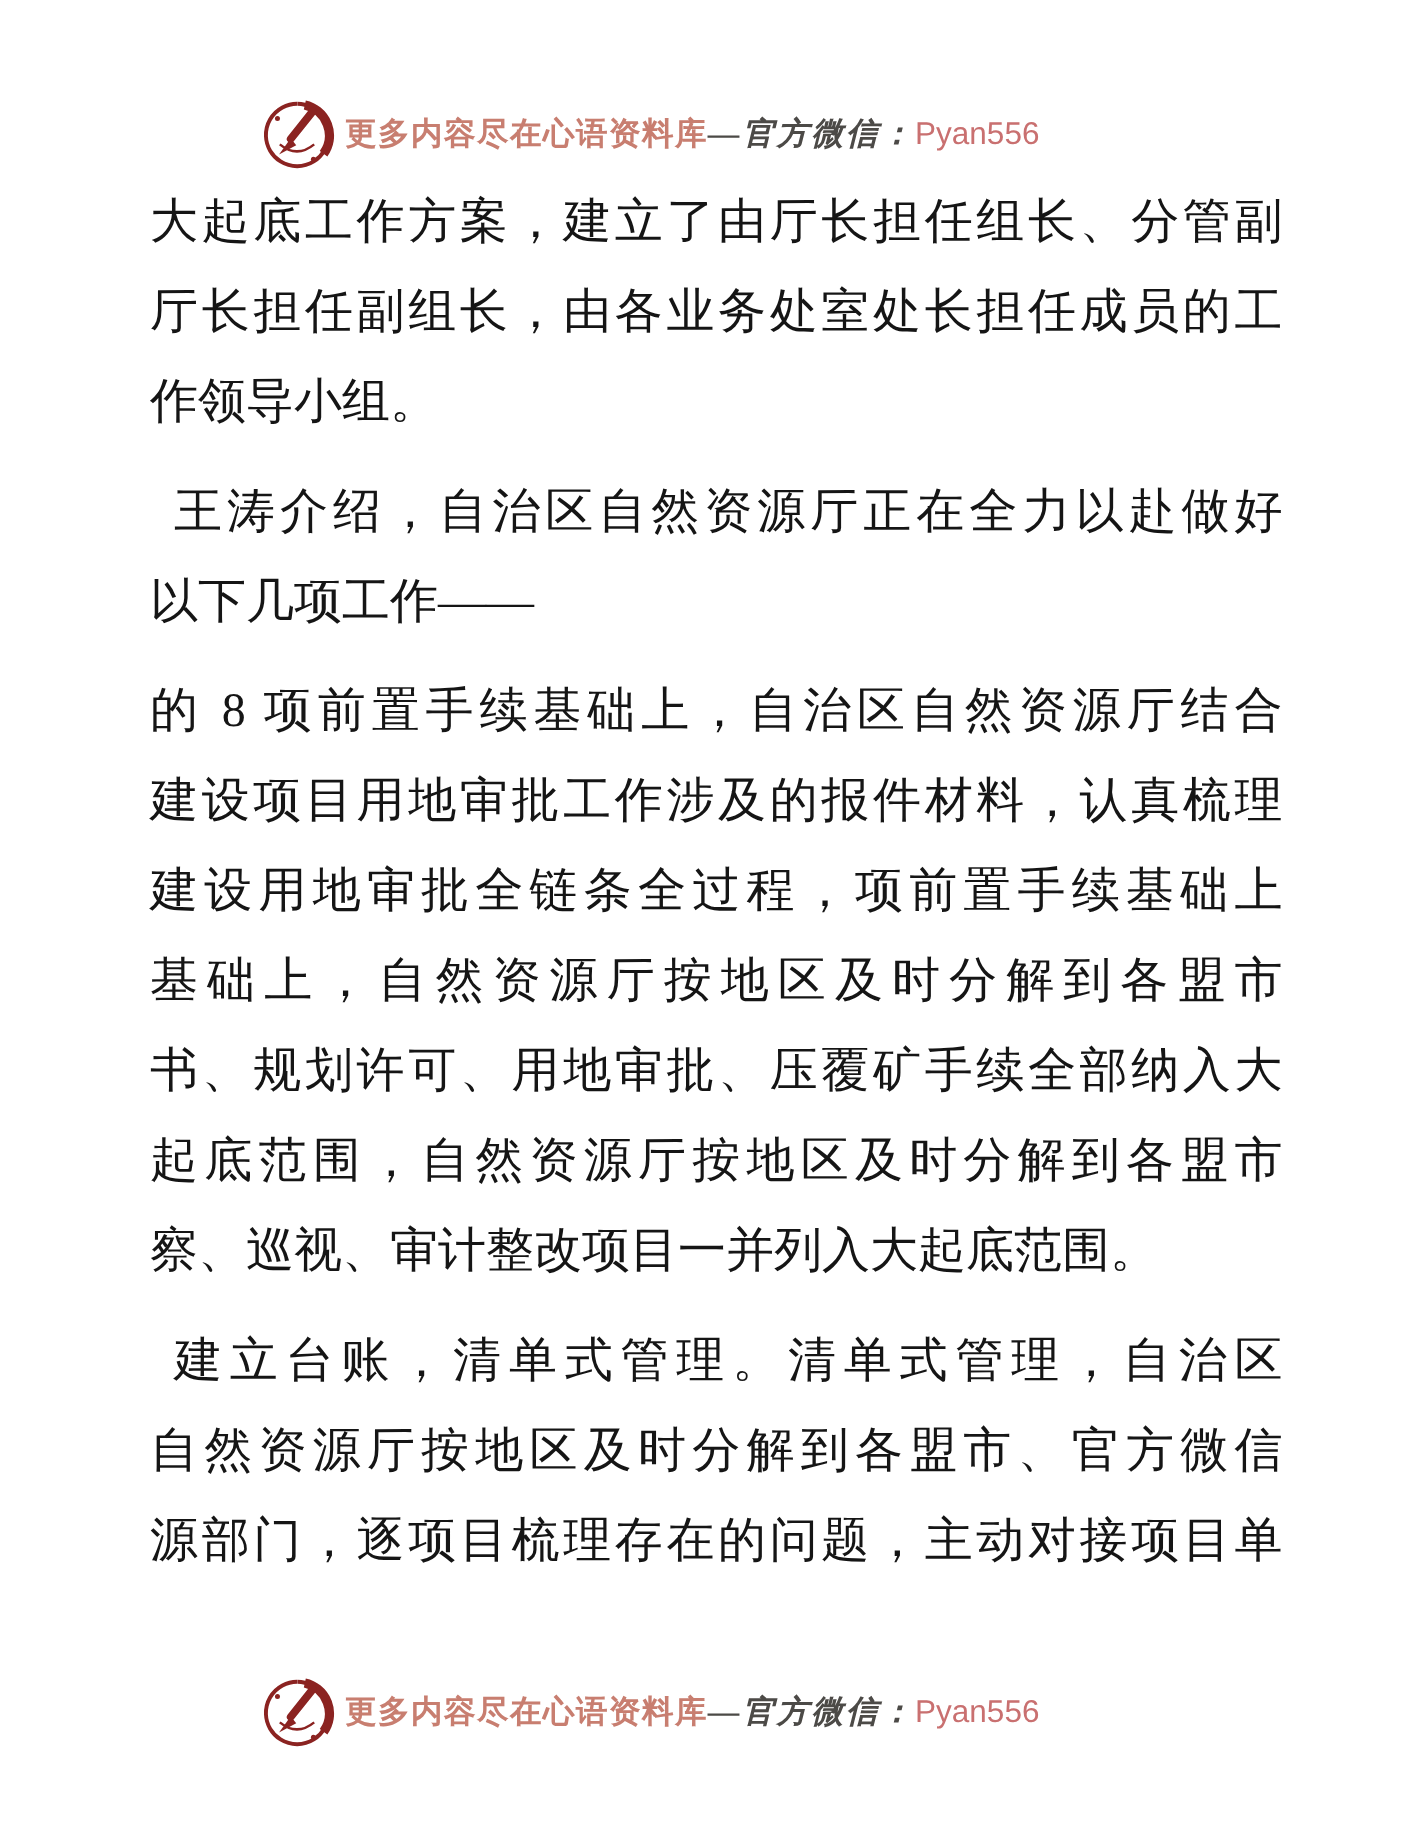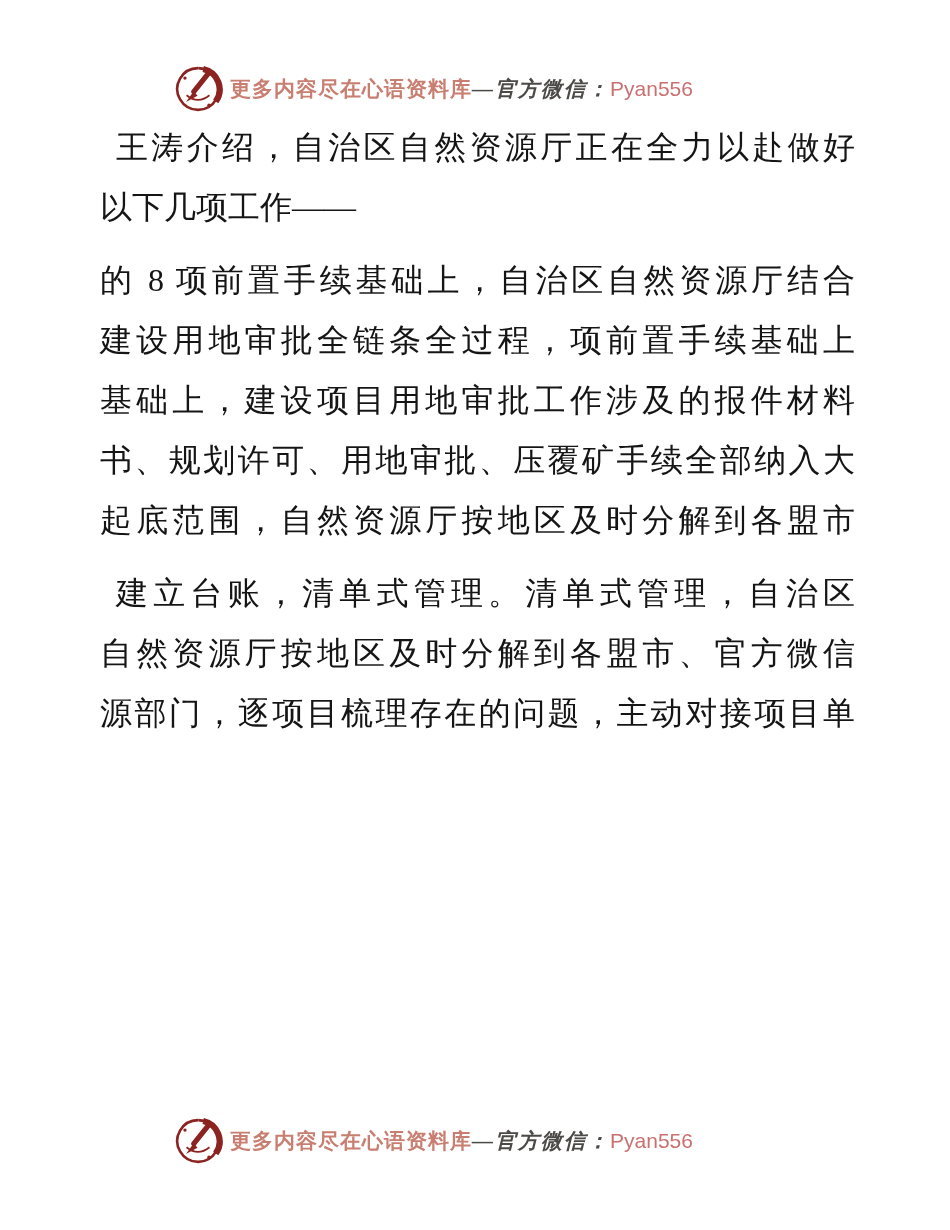--- a/index.html
+++ b/index.html
@@ -92,29 +92,36 @@
       <path d="M 20 26 L 12.5 36.5 L 23.5 30.5 Z" fill="#8b2321"></path>
       <path d="M 13 30 Q 24 39 35 30" fill="none" stroke="#8b2321" stroke-width="1.6"></path>
       <circle cx="11.5" cy="13.5" r="1.6" fill="#8b2321"></circle>
       <circle cx="34.5" cy="39.5" r="1.6" fill="#8b2321"></circle>
     </svg>
     <div class="wm-text"><span class="wm-brand">更多内容尽在心语资料库</span><span class="wm-label">—</span><span class="wm-label">官方微信：</span><span class="wm-id">Pyan556</span></div>
   </div>
 
   <div class="doc">
       <div class="paragraph">
+        <div class="line full">大起底工作方案，建立了由厅长担任组长、分管副</div>
+        <div class="line full">厅长担任副组长，由各业务处室处长担任成员的工</div>
+        <div class="line">作领导小组。</div>
+      </div>
+      <div class="paragraph">
         <div class="line full indent">王涛介绍，自治区自然资源厅正在全力以赴做好</div>
         <div class="line">以下几项工作——</div>
       </div>
       <div class="paragraph">
         <div class="line full">的 8 项前置手续基础上，自治区自然资源厅结合</div>
+        <div class="line full">建设项目用地审批工作涉及的报件材料，认真梳理</div>
         <div class="line full">建设用地审批全链条全过程，项前置手续基础上</div>
-        <div class="line full">基础上，建设项目用地审批工作涉及的报件材料</div>
+        <div class="line full">基础上，自然资源厅按地区及时分解到各盟市</div>
         <div class="line full">书、规划许可、用地审批、压覆矿手续全部纳入大</div>
         <div class="line full">起底范围，自然资源厅按地区及时分解到各盟市</div>
+        <div class="line">察、巡视、审计整改项目一并列入大起底范围。</div>
       </div>
       <div class="paragraph">
         <div class="line full indent">建立台账，清单式管理。清单式管理，自治区</div>
         <div class="line full">自然资源厅按地区及时分解到各盟市、官方微信</div>
         <div class="line full">源部门，逐项目梳理存在的问题，主动对接项目单</div>
       </div>
     </div>
 
   <div class="watermark footer">
     <svg class="wm-logo" viewBox="0 0 48 48">

